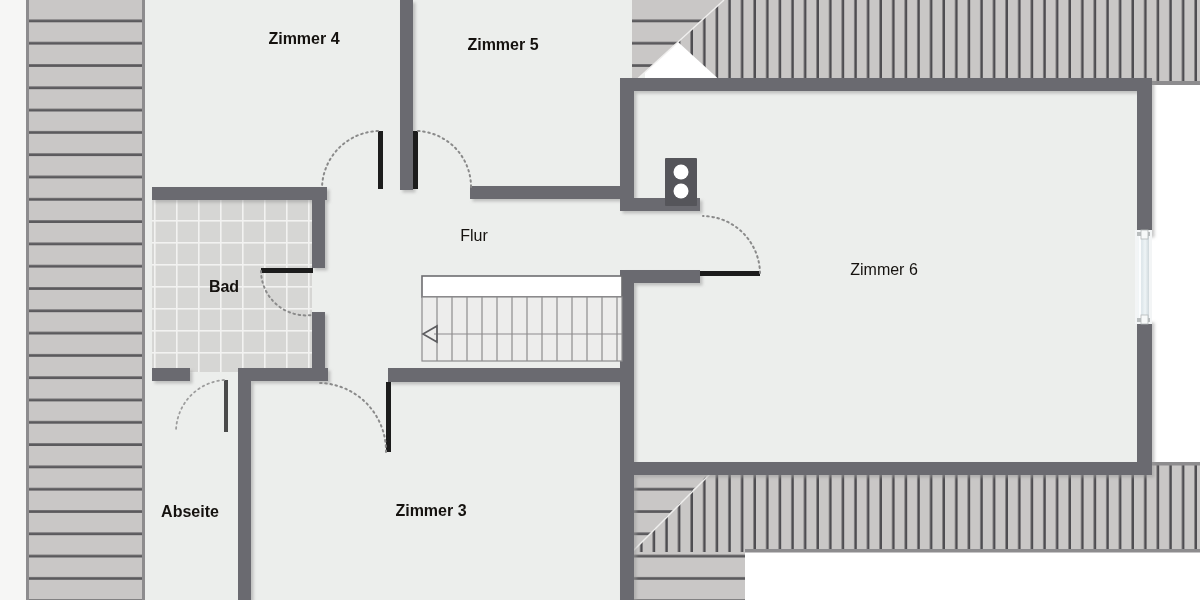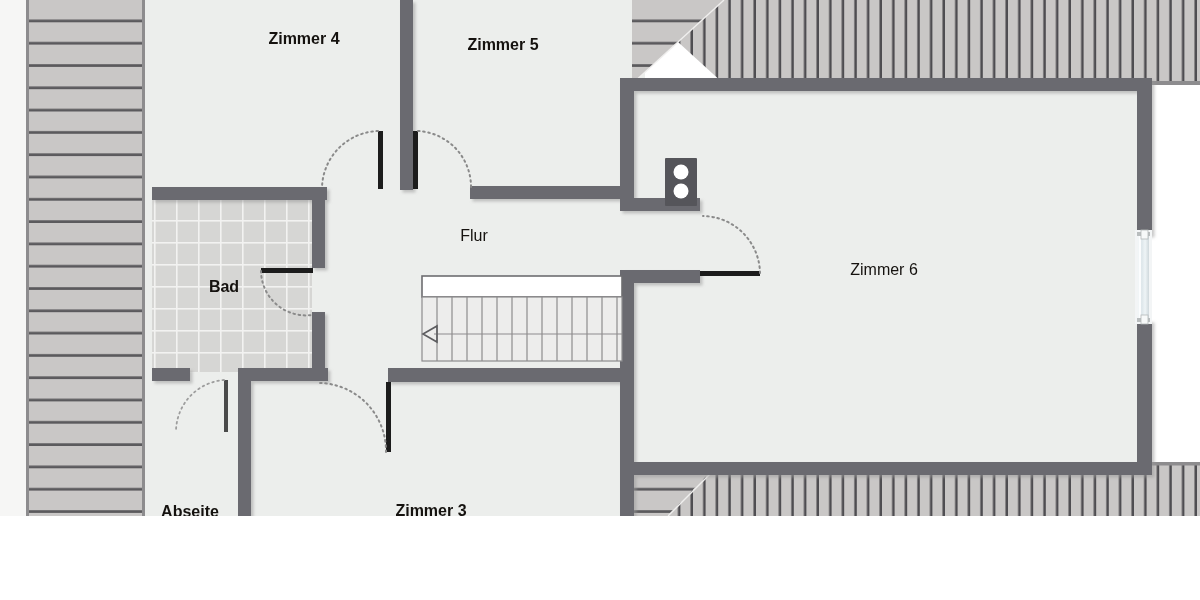--- a/index.html
+++ b/index.html
@@ -3,21 +3,21 @@
 <meta charset="utf-8">
 <style>
   html, body {
     margin: 0;
     padding: 0;
     background: #ffffff;
   }
   #plan-root {
     position: relative;
     width: 1200px;
-    height: 516px;
+    height: 600px;
     overflow: hidden;
     background: #f0abfc;
     font-family: "Liberation Sans", sans-serif;
   }
   #plan-svg {
     position: absolute;
     left: 0;
     top: 0;
     width: 1200px;
     height: 600px;

